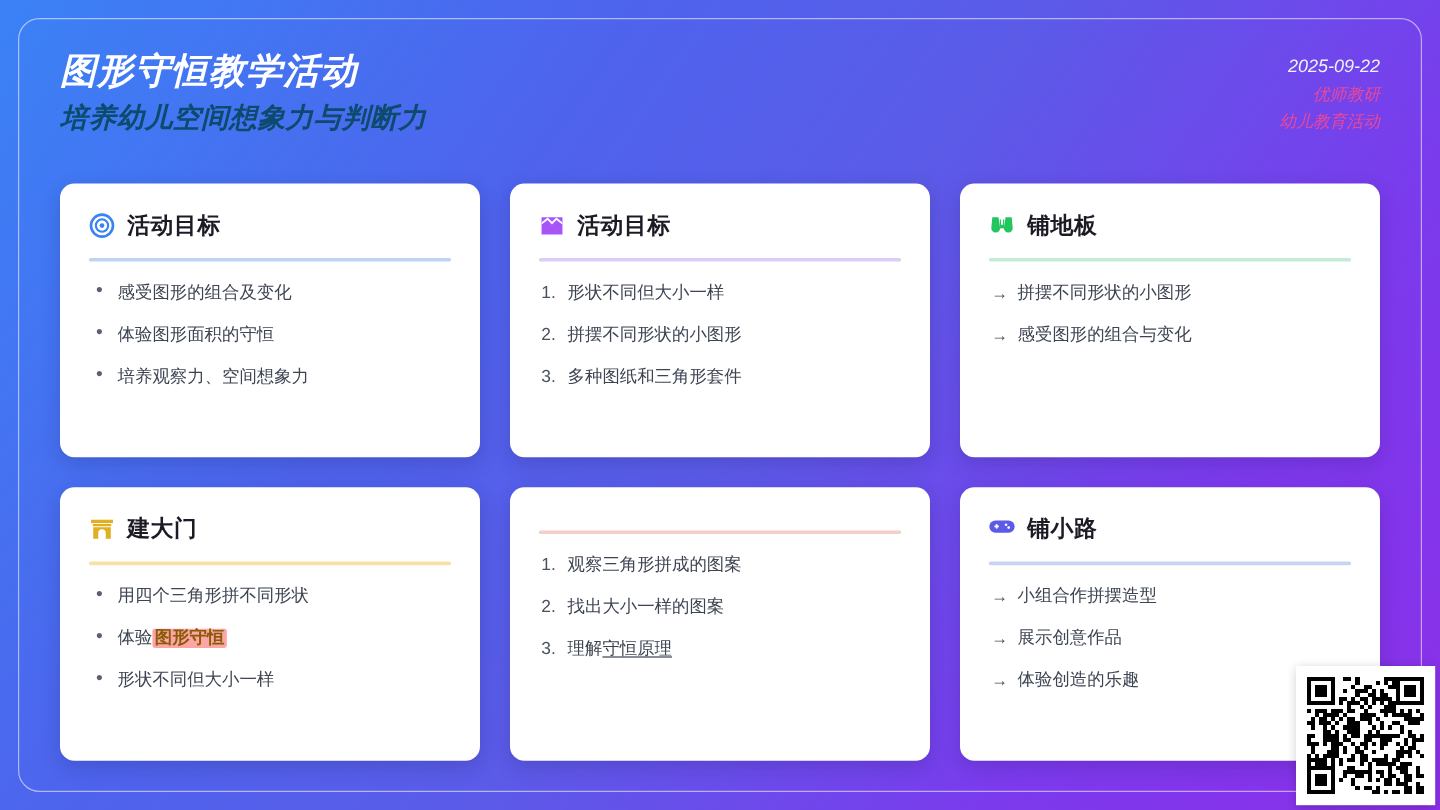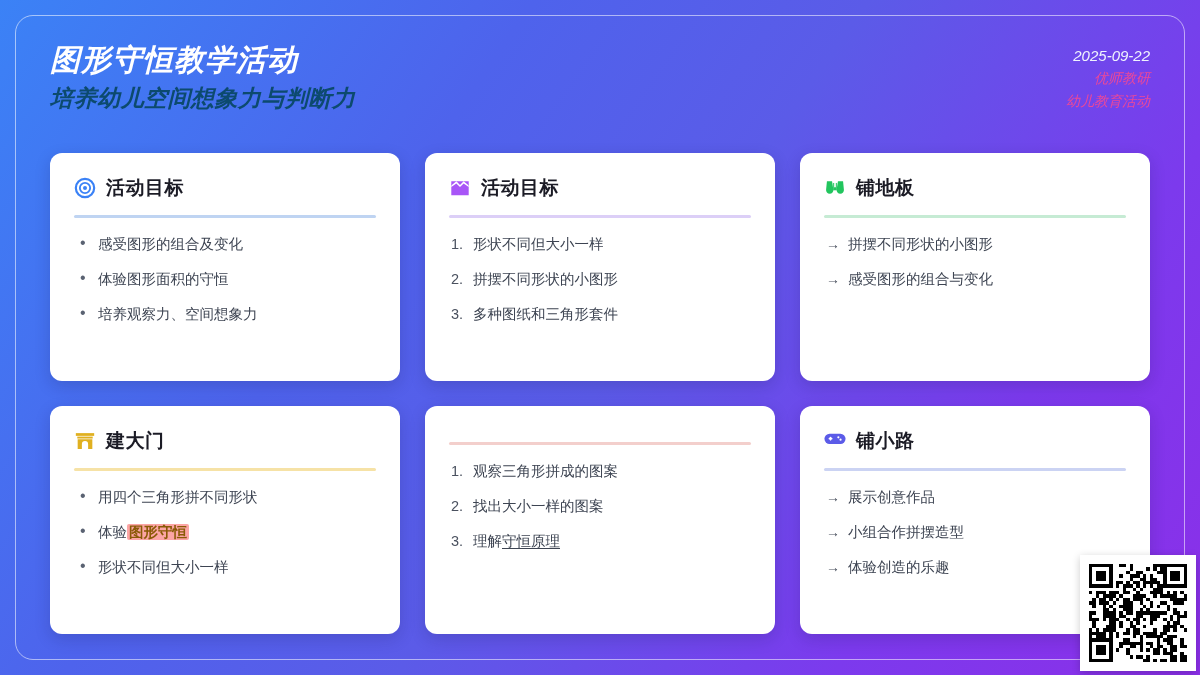--- a/index.html
+++ b/index.html
@@ -153,22 +153,22 @@
             <rect x="0.6" y="5" width="28.8" height="14" rx="7" fill="#5B5BE8"></rect>
             <rect x="6.2" y="10.7" width="5.4" height="2.2" rx="1.1" fill="#fff"></rect>
             <rect x="7.8" y="9.1" width="2.2" height="5.4" rx="1.1" fill="#fff"></rect>
             <circle cx="19.6" cy="10" r="1.5" fill="#fff"></circle>
             <circle cx="22.6" cy="13.2" r="1.5" fill="#fff"></circle>
           </svg></span>
         <span class="card-title">铺小路</span>
       </div>
       <div class="divider"></div>
       <ul class="items arrow">
+        <li><span>小组合作拼摆造型</span></li>
         <li><span>展示创意作品</span></li>
-        <li><span>小组合作拼摆造型</span></li>
         <li><span>体验创造的乐趣</span></li>
       </ul>
     </div>
   </div>
 
 <div class="qr">
   <svg viewBox="0 0 29 29" shape-rendering="crispEdges">
     <rect width="29" height="29" fill="#fff"></rect>
     <g fill="#000" id="qrcells">
         <rect x="0" y="0" width="1" height="1"></rect>

